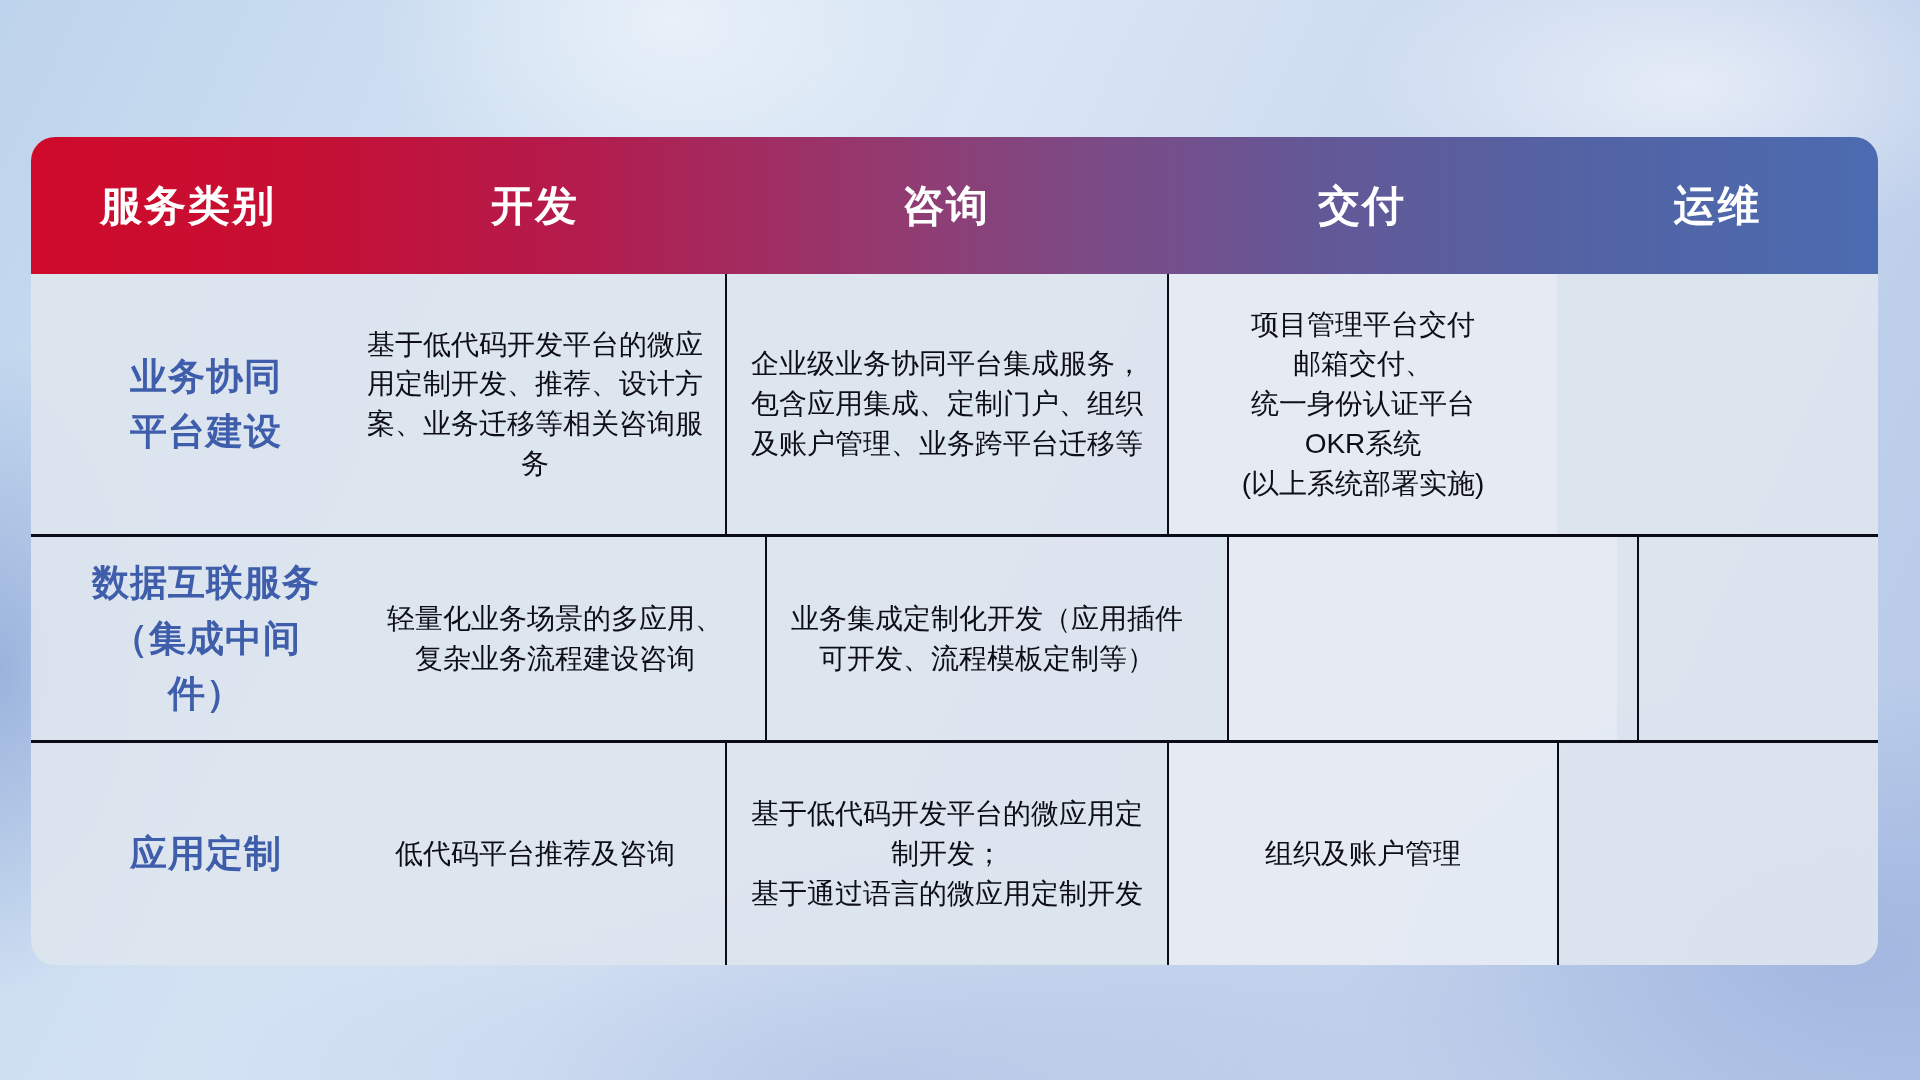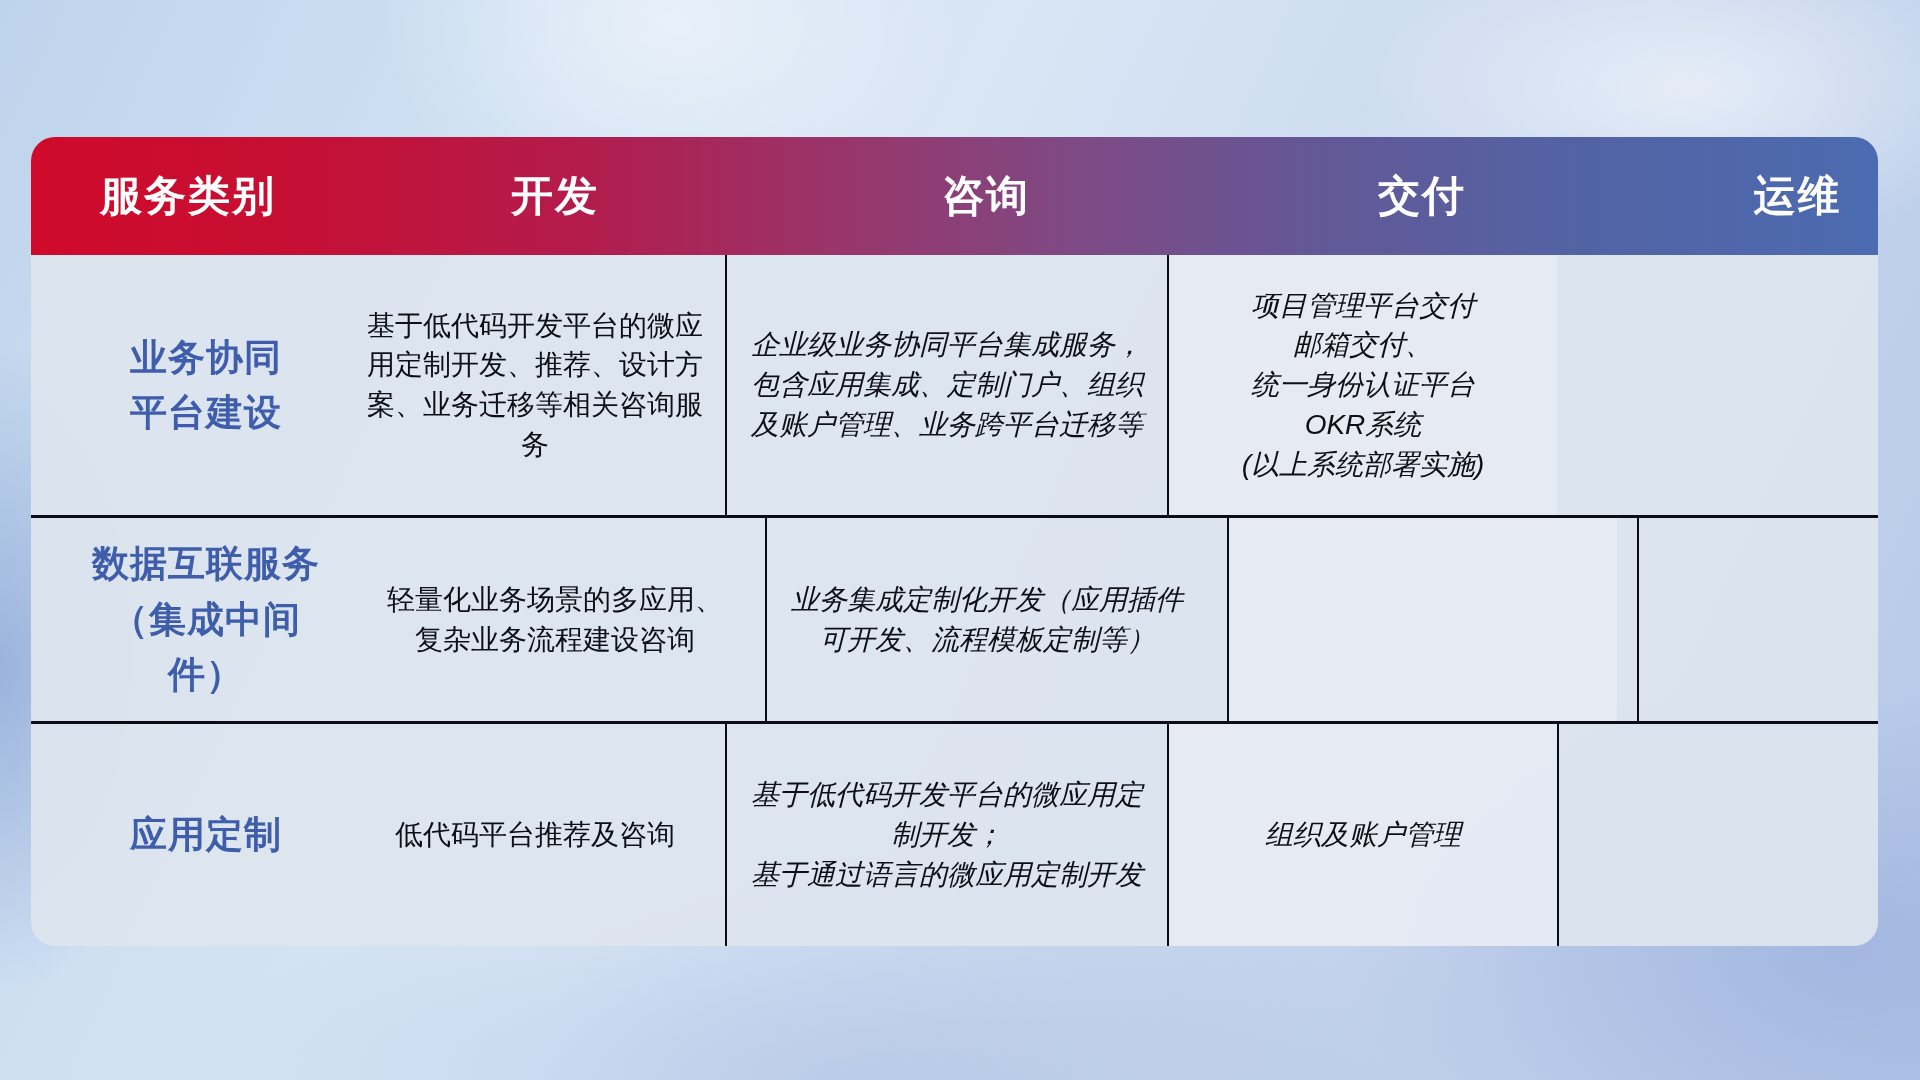--- a/index.html
+++ b/index.html
@@ -23,27 +23,26 @@
     position: absolute;
     left: 31px;
     top: 137px;
     width: 1847px;
   }
   .grid-row {
     display: grid;
     grid-template-columns: 314px 380px 442px 390px 321px;
   }
   .hdr {
-    height: 118px;
+    height: 137px;
     align-items: center;
     border-radius: 24px 24px 0 0;
     background: linear-gradient(90deg,
       #cf0a2b 0%, #c60f33 14%, #b31c4d 30%, #94396f 46%,
       #7d4a85 57%, #635897 70%, #5263a4 84%, #4c6bb0 100%);
-    gap: 20px;
   }
   .hdr-cell {
     text-align: center;
     color: #ffffff;
     font-size: 42px;
     font-weight: bold;
     letter-spacing: 2px;
   }
   .tbody {
     background: rgba(221,228,238,0.94);
@@ -58,21 +57,21 @@
     display: flex;
     align-items: center;
     justify-content: center;
     text-align: center;
     padding: 8px 16px;
     font-size: 28px;
     line-height: 1.42;
     color: #0e0e16;
     white-space: pre-line;
   }
-  .cell.c2, .cell.c3, .cell.c4 { border-left: 2px solid #0c0c16; font-style: italic; }
+  .cell.c2, .cell.c3, .cell.c4 { border-left: 2px solid #0c0c16; }
   .cell.c3 { background: rgba(240,241,248,0.45); }
   .cell.c0 {
     color: #3e5dab;
     font-size: 37px;
     font-weight: bold;
     line-height: 1.5;
     letter-spacing: 1px;
     margin-left: 36px;
   }
 </style>

